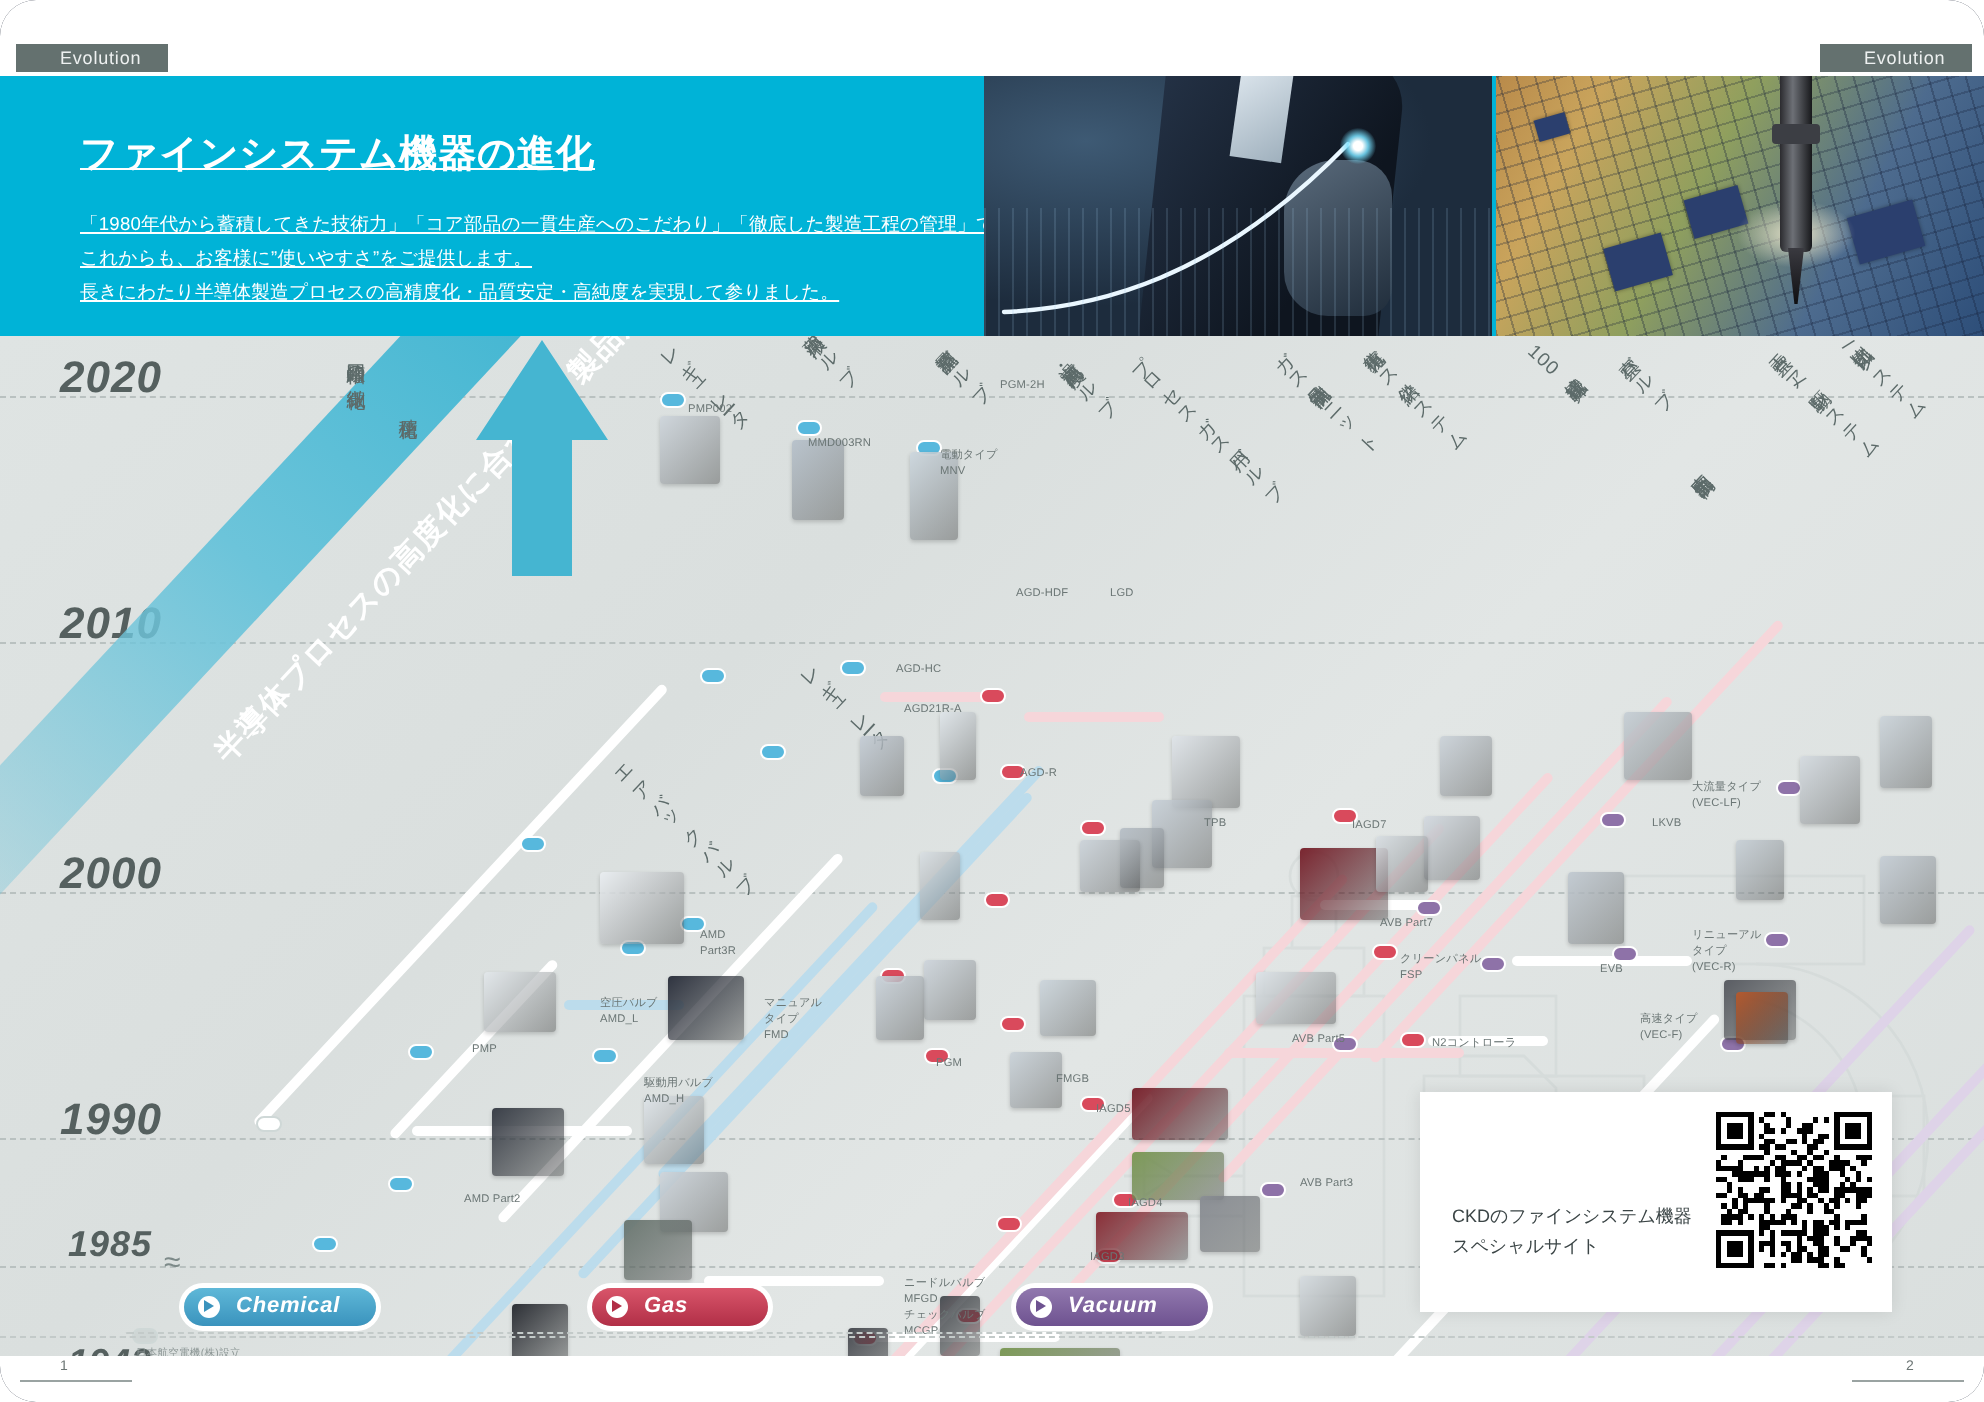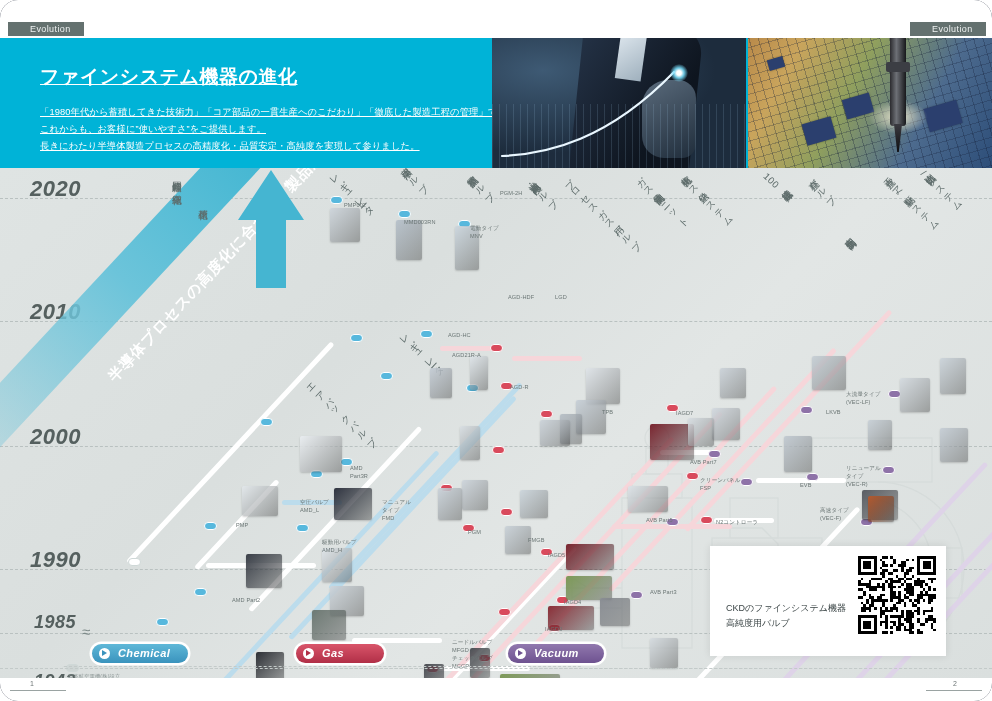--- a/index.html
+++ b/index.html
@@ -445,21 +445,21 @@
     </div>
 
     <div class="node chemw" style="left:66px;top:496px;background:#cfd6d5"></div>
     <div class="footnote" style="left:68px;top:505px">日本航空電機(株)設立</div>
     <div class="line chem-w" style="left:62px;top:498px;width:520px;height:3px;transform:rotate(0);background:transparent;border-top:1px dashed #c3cac9;"></div>
   </div>
 
   <div class="qrcard">
     <div class="txt">
       <div>CKDのファインシステム機器</div>
-      <div>高純度用バルブ</div>
+      <div>スペシャルサイト</div>
     </div>
     <svg class="qr" viewBox="0 0 29 29" shape-rendering="crispEdges">
       <rect width="29" height="29" fill="#fff"></rect>
       <g fill="#000" id="qrcells">
           <rect x="0" y="0" width="1" height="1"></rect>
           <rect x="1" y="0" width="1" height="1"></rect>
           <rect x="2" y="0" width="1" height="1"></rect>
           <rect x="3" y="0" width="1" height="1"></rect>
           <rect x="4" y="0" width="1" height="1"></rect>
           <rect x="5" y="0" width="1" height="1"></rect>

